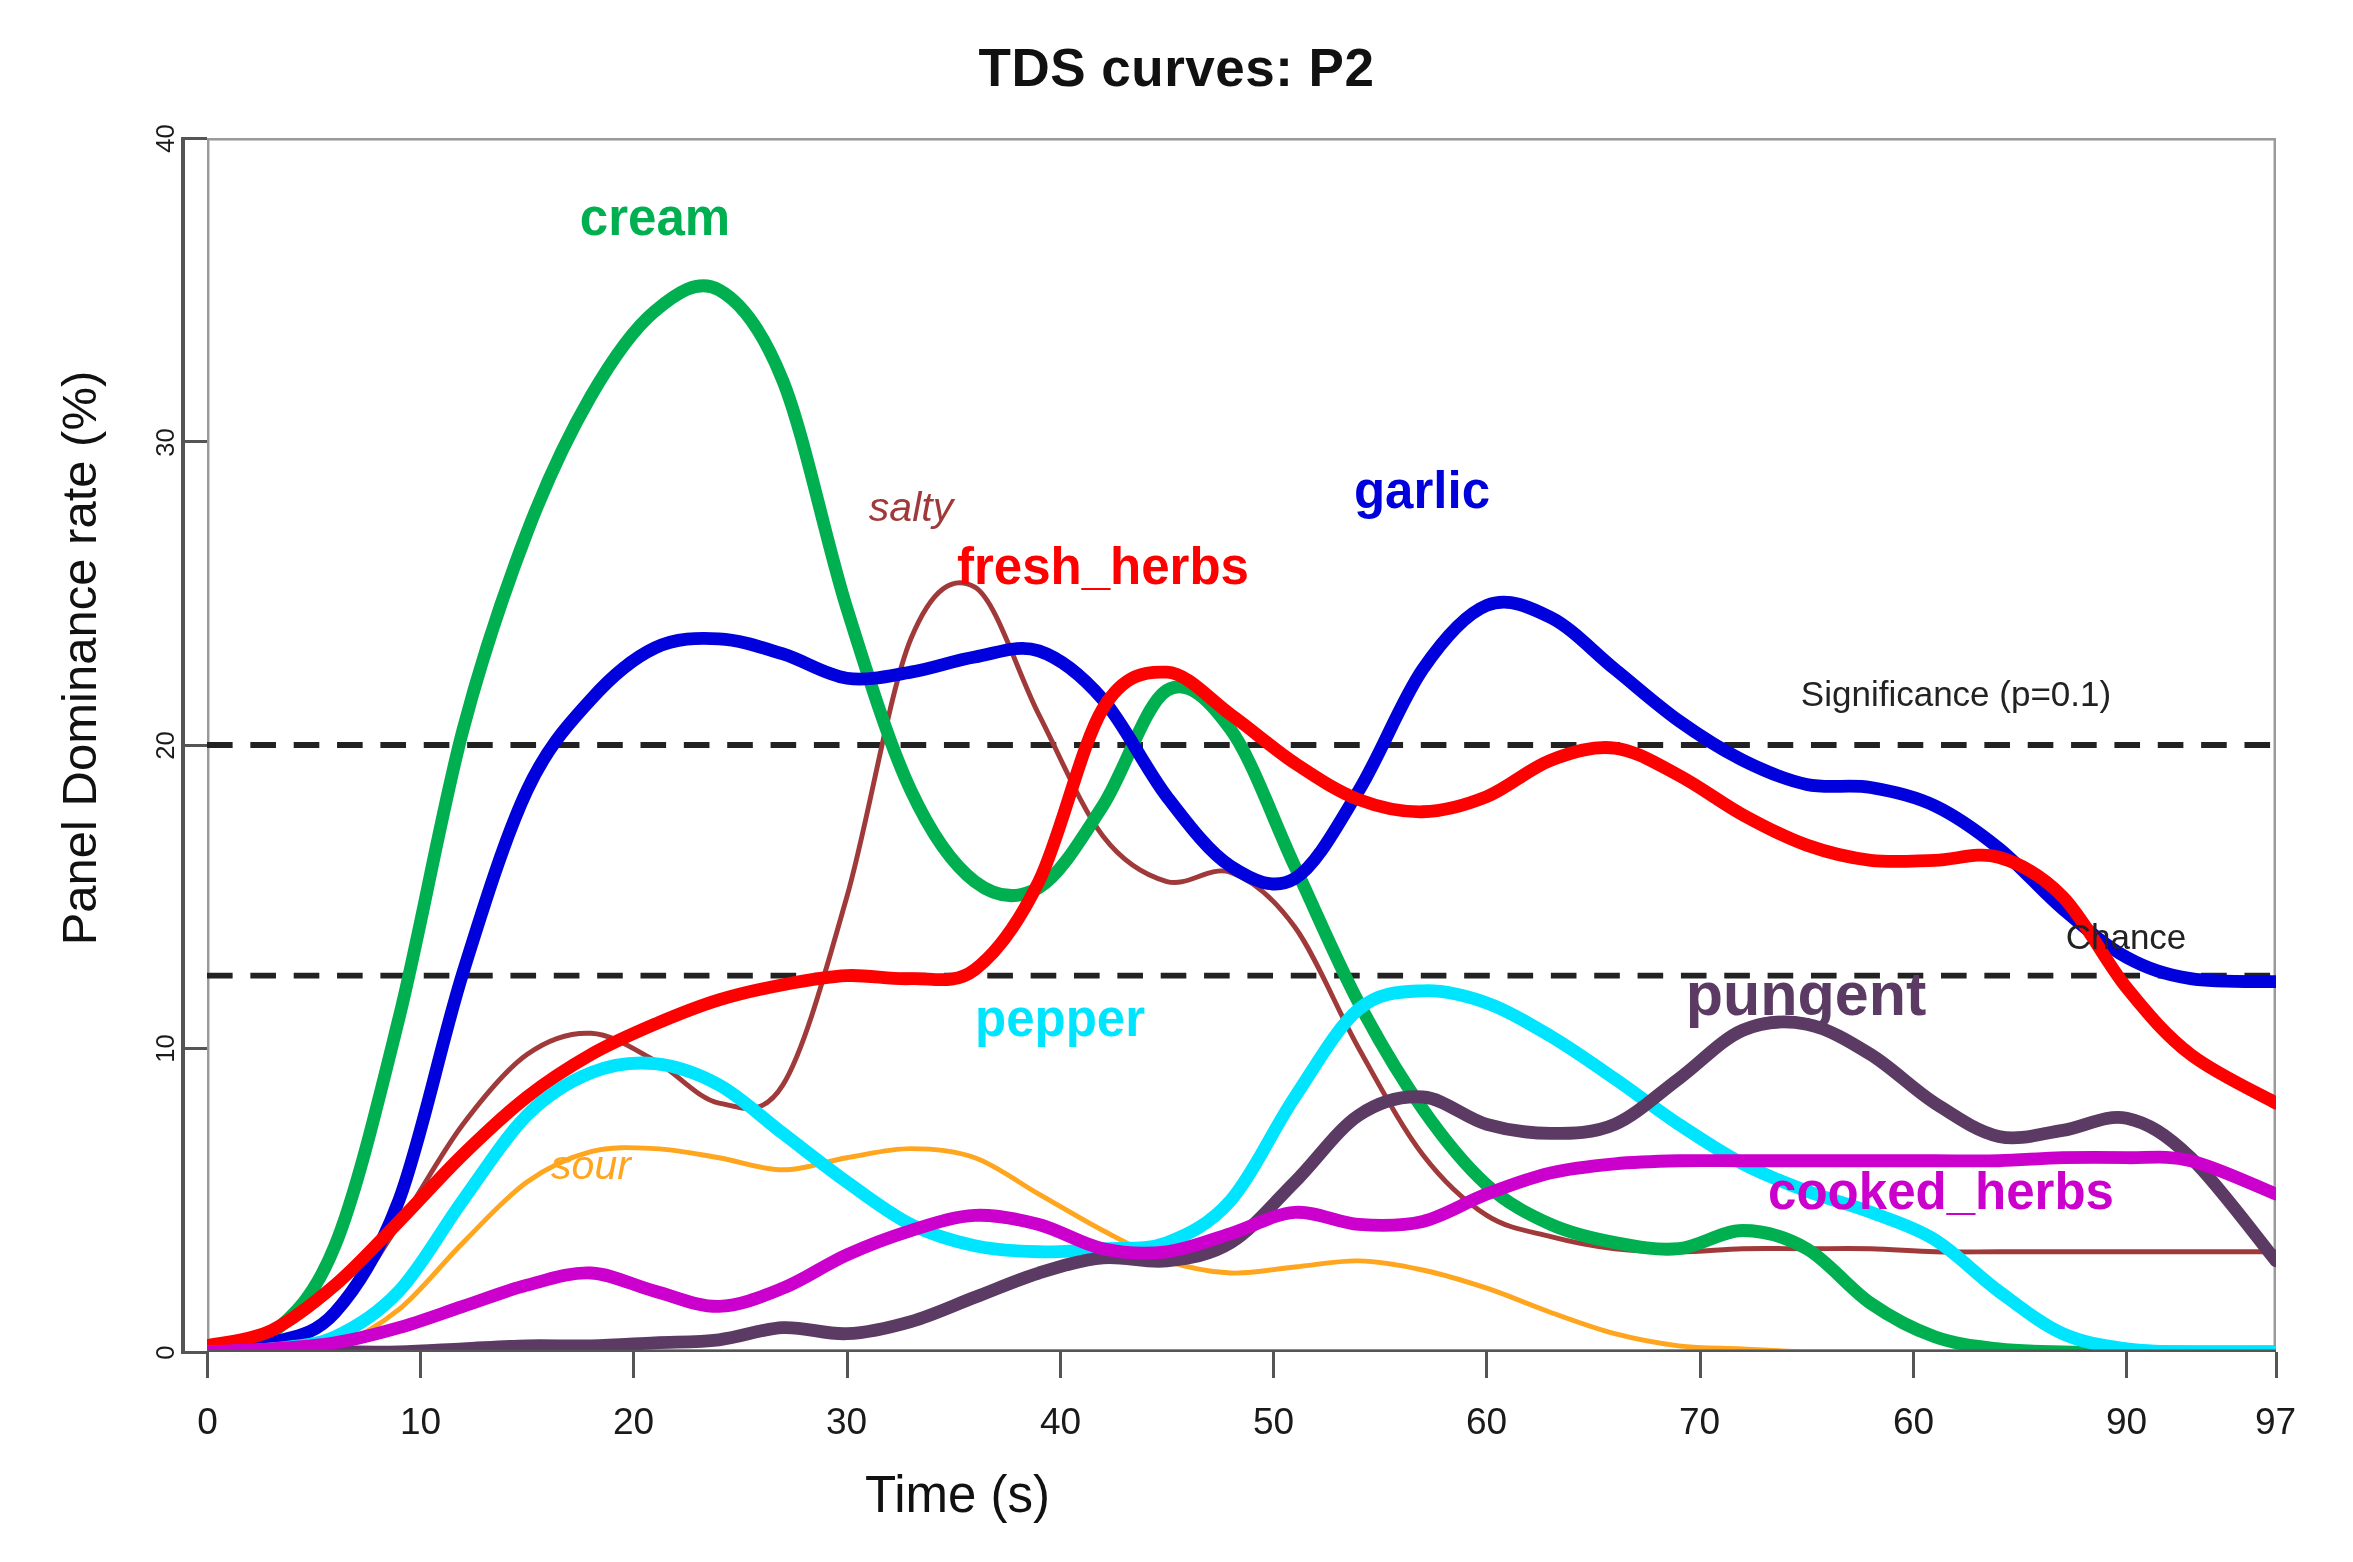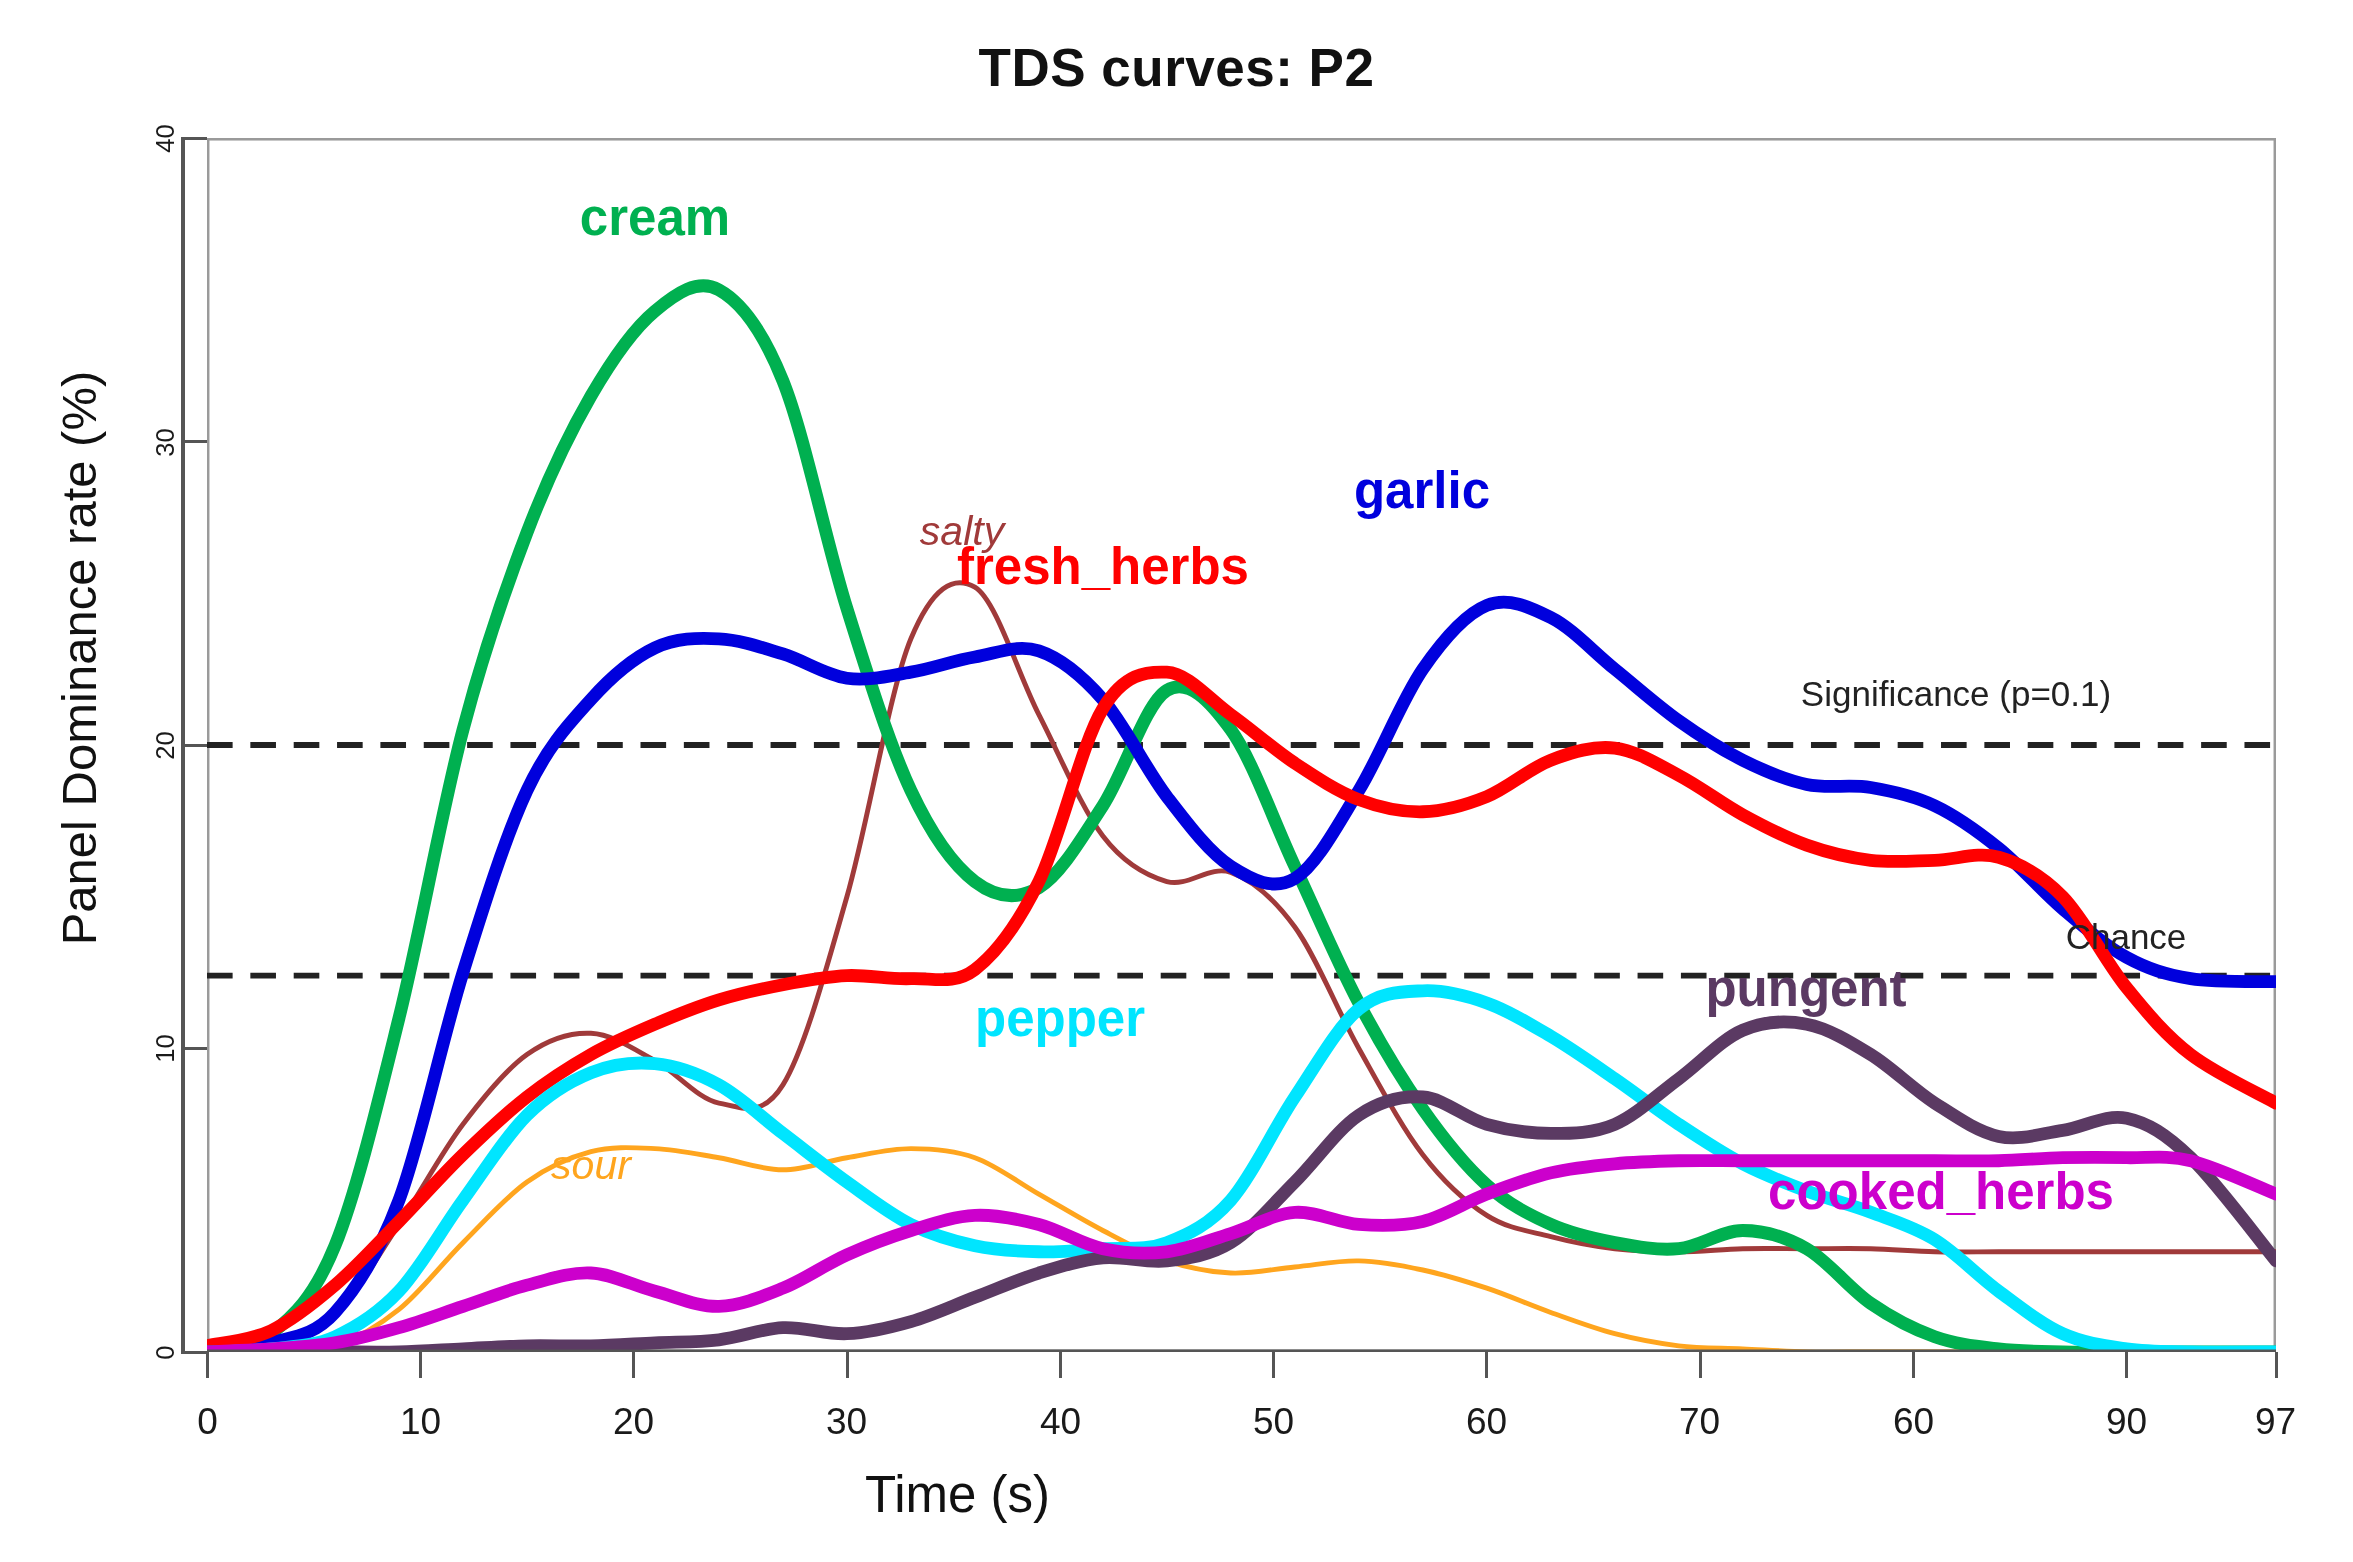--- a/index.html
+++ b/index.html
@@ -120,23 +120,23 @@
       <div style="position: absolute; left: 1912px; top: 1352px; width: 3px; height: 25.6px; background: rgb(85, 85, 85);"></div>
       <div class="xtick" style="left: 2082px; top: 1401px;">90</div>
       <div style="position: absolute; left: 2125px; top: 1352px; width: 3px; height: 25.6px; background: rgb(85, 85, 85);"></div>
       <div class="xtick" style="left: 2231px; top: 1401px; text-align: center;">97</div>
       <div style="position: absolute; left: 2275px; top: 1352px; width: 3px; height: 25.6px; background: rgb(85, 85, 85);"></div>
     </div>
   <div id="annot-layer">
       <div class="slabel bold-lab" style="color: rgb(0, 176, 80); font-size: 51px; left: 655px; top: 188px; transform: translateX(-50%);">cream</div>
       <div class="slabel bold-lab" style="color: rgb(0, 0, 221); font-size: 51px; left: 1422px; top: 461px; transform: translateX(-50%);">garlic</div>
       <div class="slabel bold-lab" style="color: rgb(255, 0, 0); font-size: 51px; left: 1103px; top: 537px; transform: translateX(-50%);">fresh_herbs</div>
-      <div class="slabel ital-lab" style="color: rgb(160, 58, 58); font-size: 41px; left: 962px; top: 484px; transform: translateX(-50%); margin-top: 24px;">salty</div>
+      <div class="slabel ital-lab" style="color: rgb(160, 58, 58); font-size: 41px; left: 911px; top: 484px; transform: translateX(-50%);">salty</div>
       <div class="slabel ital-lab" style="color: rgb(255, 165, 30); font-size: 41px; left: 591px; top: 1142px; transform: translateX(-50%);">sour</div>
       <div class="slabel bold-lab" style="color: rgb(0, 229, 255); font-size: 51px; left: 1060px; top: 989px; transform: translateX(-50%);">pepper</div>
-      <div class="slabel bold-lab" style="color: rgb(91, 58, 99); font-size: 51px; left: 1806px; top: 959px; transform: translateX(-50%);">pungent</div>
+      <div class="slabel bold-lab" style="color: rgb(91, 58, 99); font-size: 61px; left: 1806px; top: 959px; transform: translateX(-50%);">pungent</div>
       <div class="slabel bold-lab" style="color: rgb(204, 0, 204); font-size: 51px; left: 1913px; top: 1162px; transform: translateX(-50%); margin-left: 28px;">cooked_herbs</div>
       <div class="slabel thin-lab" style="color: rgb(34, 34, 34); font-size: 35px; left: 1956px; top: 674px; transform: translateX(-50%);">Significance (p=0.1)</div>
       <div class="slabel thin-lab" style="color: rgb(34, 34, 34); font-size: 35px; left: 2126px; top: 917px; transform: translateX(-50%);">Chance</div>
     </div>
 
 </div>
 
 
 </body></html>

